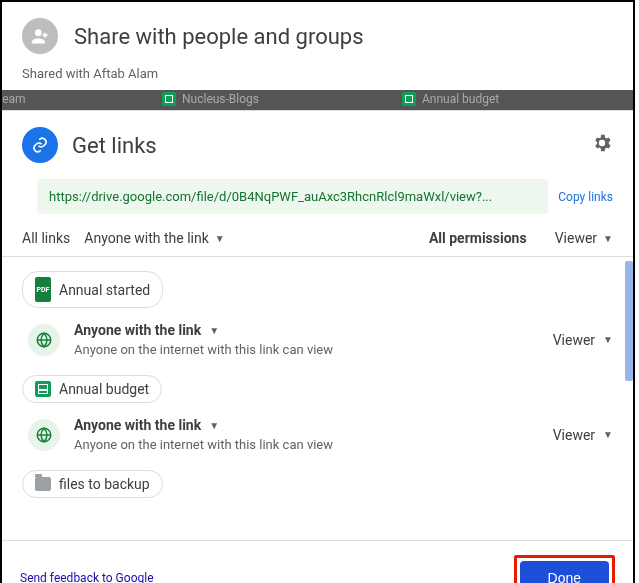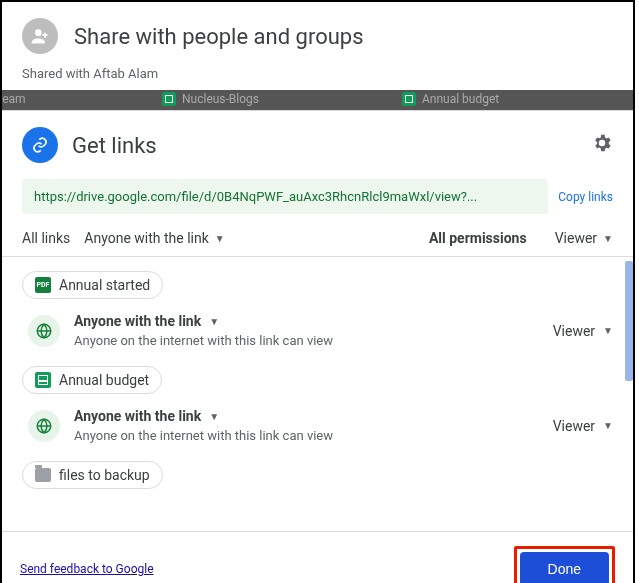--- a/index.html
+++ b/index.html
@@ -23,36 +23,36 @@
   .sheet-icon-sm::before { content:""; position:absolute; inset:3px; border:1px solid #fff; }
 
   
   .links-section { padding: 16px 20px 10px 20px; border-top: 1px solid #dadce0; }
   .links-header { display: flex; align-items: center; gap: 14px; }
   .link-badge { width: 36px; height: 36px; border-radius: 50%; background: #1a73e8; display: flex; align-items: center; justify-content: center; }
   .links-title { font-size: 22px; color: #3c4043; flex: 1; }
   .gear-btn { cursor: pointer; }
 
   .url-row { display: flex; align-items: center; gap: 10px; margin-top: 16px; }
-  .url-box { flex: 1; background: #eef7ee; border-radius: 4px; padding: 10px 12px; font-size: 13px; color: #137333; white-space: nowrap; overflow: hidden; text-overflow: ellipsis; font-family: Roboto, Arial, sans-serif; }
+  .url-box { flex: 1; background: #eef7ee; border-radius: 4px; padding: 10px 12px; font-size: 13px; color: #137333; white-space: nowrap; overflow: hidden; text-overflow: ellipsis; font-family: Roboto, Arial, sans-serif; margin-left: 15px; }
   .copy-link { color: #1a73e8; font-size: 12px; cursor: pointer; white-space: nowrap; }
 
   .filter-row { display: flex; align-items: center; margin-top: 16px; font-size: 14px; color: #3c4043; }
   .filter-row .all-links { font-weight: 400; margin-right: 14px; }
   .dd { display: flex; align-items: center; gap: 6px; cursor: pointer; }
   .spacer { flex: 1; }
   .filter-row .all-perm { font-weight: 700; margin-right: 28px; }
   .caret { font-size: 10px; color: #5f6368; }
 
   
   .scroll-body { border-top: 1px solid #dadce0; position: relative; padding: 10px 20px 10px 20px; }
   .right-bar { position:absolute; right:0; top:4px; width:8px; height:120px; background:#9ab6e8; border-radius:2px; }
 
   .file-chip { display:inline-flex; align-items:center; gap:8px; border:1px solid #dadce0; border-radius: 16px; padding: 5px 12px; font-size: 14px; color:#3c4043; background:#fff; margin: 4px 0; }
-  .pdf-icon { width:16px; height:16px; background:#15803d; border-radius:2px; display:flex; align-items:center; justify-content:center; color:#fff; font-size:7px; font-weight:700; }
+  .pdf-icon { width:16px; height:25px; background:#15803d; border-radius:2px; display:flex; align-items:center; justify-content:center; color:#fff; font-size:7px; font-weight:700; }
   .sheet-icon { width:16px; height:16px; background:#0f9d58; border-radius:2px; position:relative; }
   .sheet-icon::before { content:""; position:absolute; inset:3px; border:1.5px solid #fff; }
   .sheet-icon::after { content:""; position:absolute; left:3px; right:3px; top:50%; height:1.5px; background:#fff; }
   .folder-icon { width:16px; height:14px; background:#9aa0a6; border-radius:2px; position:relative; }
   .folder-icon::before { content:""; position:absolute; top:-3px; left:0; width:7px; height:3px; background:#9aa0a6; border-radius:1px 1px 0 0; }
 
   .access-row { display:flex; align-items:center; padding: 10px 0 14px 6px; }
   .globe-wrap { width:32px; height:32px; border-radius:50%; background:#e6f4ea; display:flex; align-items:center; justify-content:center; margin-right:14px; }
   .globe { width:18px; height:18px; }
   .access-main { flex:1; }

